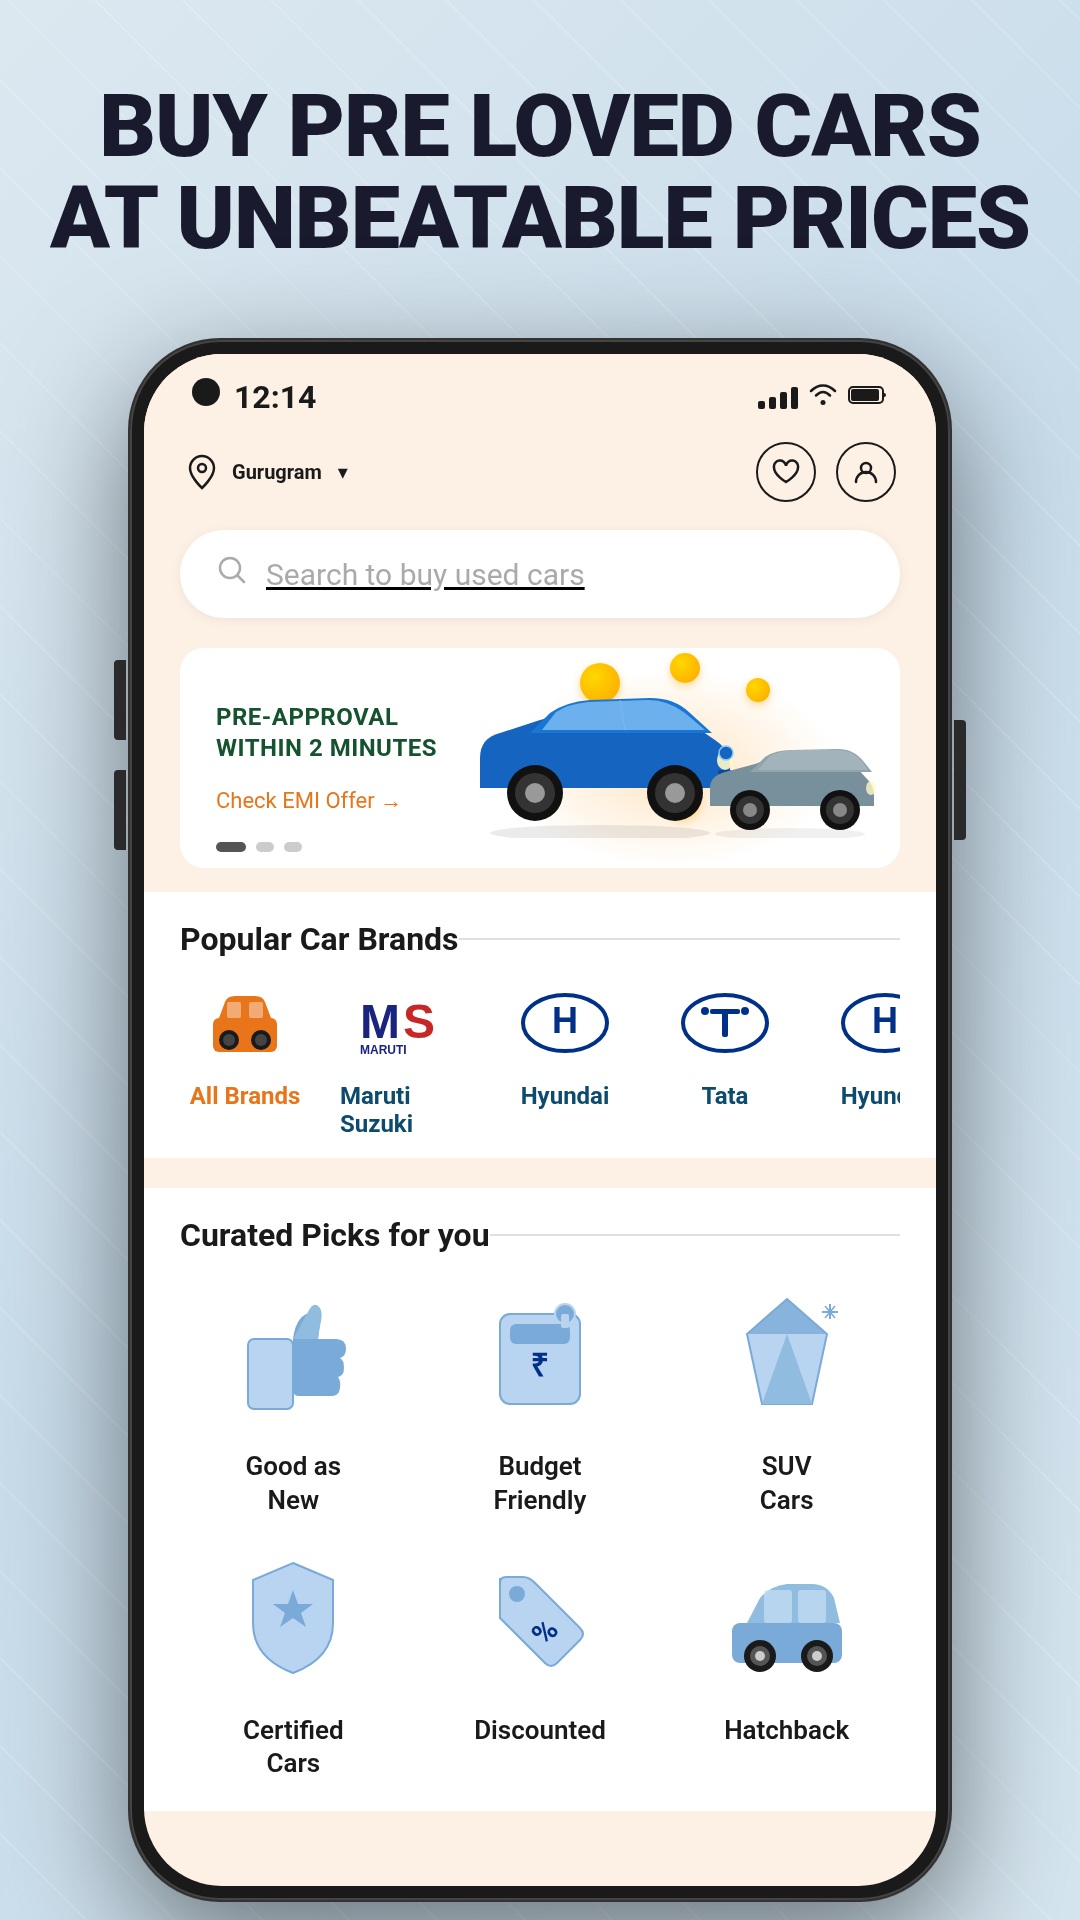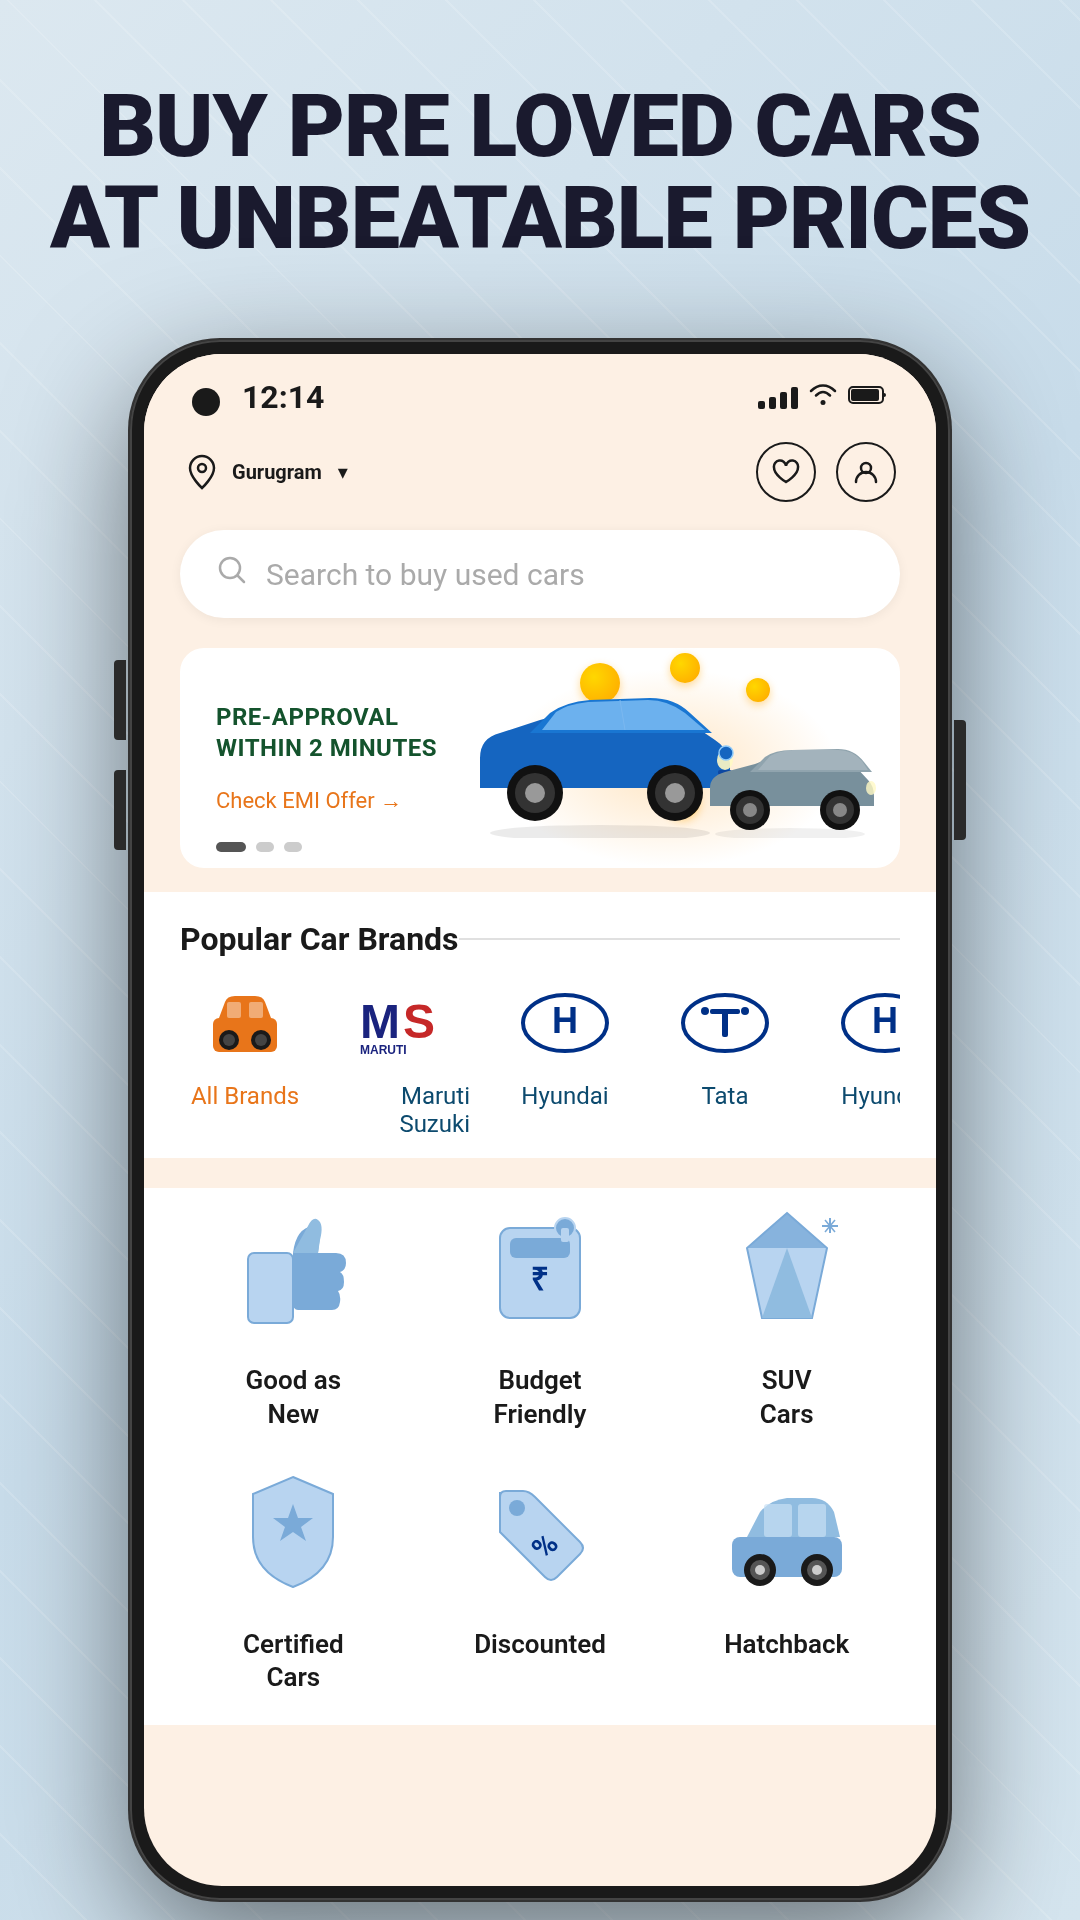--- a/index.html
+++ b/index.html
@@ -184,20 +184,21 @@
       background: transparent;
       font-size: 28px;
       cursor: pointer;
       color: #1a1a1a;
     }
 
     
     .search-container {
       padding: 8px 36px 20px;
       background: #fdf0e4;
+      text-decoration: underline;
     }
     .search-bar {
       background: white;
       border-radius: 60px;
       display: flex;
       align-items: center;
       padding: 24px 36px;
       gap: 18px;
       box-shadow: 0 2px 12px rgba(0,0,0,0.06);
     }
@@ -331,23 +332,23 @@
     }
     .brand-logo-wrap {
       width: 120px;
       height: 90px;
       display: flex;
       align-items: center;
       justify-content: center;
     }
     .brand-label {
       font-size: 24px;
-      font-weight: 400;
+      font-weight: 700;
       color: #e8751a;
-      text-align: right;
+      text-align: left;
     }
     .brand-label.dark {
       color: #0c4a6e;
     }
 
     
     .curated-section {
       padding: 0 36px;
       background: white;
     }
@@ -400,21 +401,21 @@
     <span>BUY PRE LOVED CARS</span><br>
     <span>AT UNBEATABLE PRICES</span>
   </div>
 </div>
 
 <div class="phone-container">
   <div class="phone-outer">
     <div class="phone-screen">
 
       <div class="status-bar">
-        <div style="display:flex;align-items:flex-end;gap:22px;">
+        <div style="display:flex;align-items:flex-start;gap:14px;">
           <div class="camera-dot"></div>
           <span class="status-time">12:14</span>
         </div>
         <div class="status-icons">
           <div class="signal-bars">
             <div class="bar" style="height:8px;"></div>
             <div class="bar" style="height:12px;"></div>
             <div class="bar" style="height:17px;"></div>
             <div class="bar" style="height:22px;"></div>
           </div>
@@ -608,20 +609,24 @@
                 <text x="45" y="40" font-size="36" font-weight="900" fill="#003087" font-family="Arial" text-anchor="middle">H</text>
               </svg>
             </div>
             <span class="brand-label dark">Hyundai</span>
           </div>
 
         </div>
       </div>
 
       <div class="curated-section">
+        <div class="section-header">
+          <span class="section-title">Curated Picks for you</span>
+          <div class="section-line"></div>
+        </div>
         <div class="curated-grid">
 
           <div class="curated-item">
             <div class="curated-icon-wrap">
               <svg width="130" height="140" viewBox="0 0 130 140" fill="none">
 
                 <rect x="20" y="55" width="45" height="70" rx="6" fill="#B8D4F0" stroke="#7AAAD8" stroke-width="2"></rect>
                 <path d="M65 85 L65 55 Q68 30 85 28 Q92 28 92 38 L90 55 L108 55 Q118 55 118 65 Q118 72 112 74 Q116 76 116 84 Q116 92 110 93 Q113 97 112 104 Q111 112 104 112 L70 112 Q65 112 65 105 Z" fill="#7AAAD8"></path>
                 <path d="M65 55 L80 28 Q85 18 90 22 Q96 26 92 42 L90 55 Z" fill="#90BCE0"></path>
               </svg>

